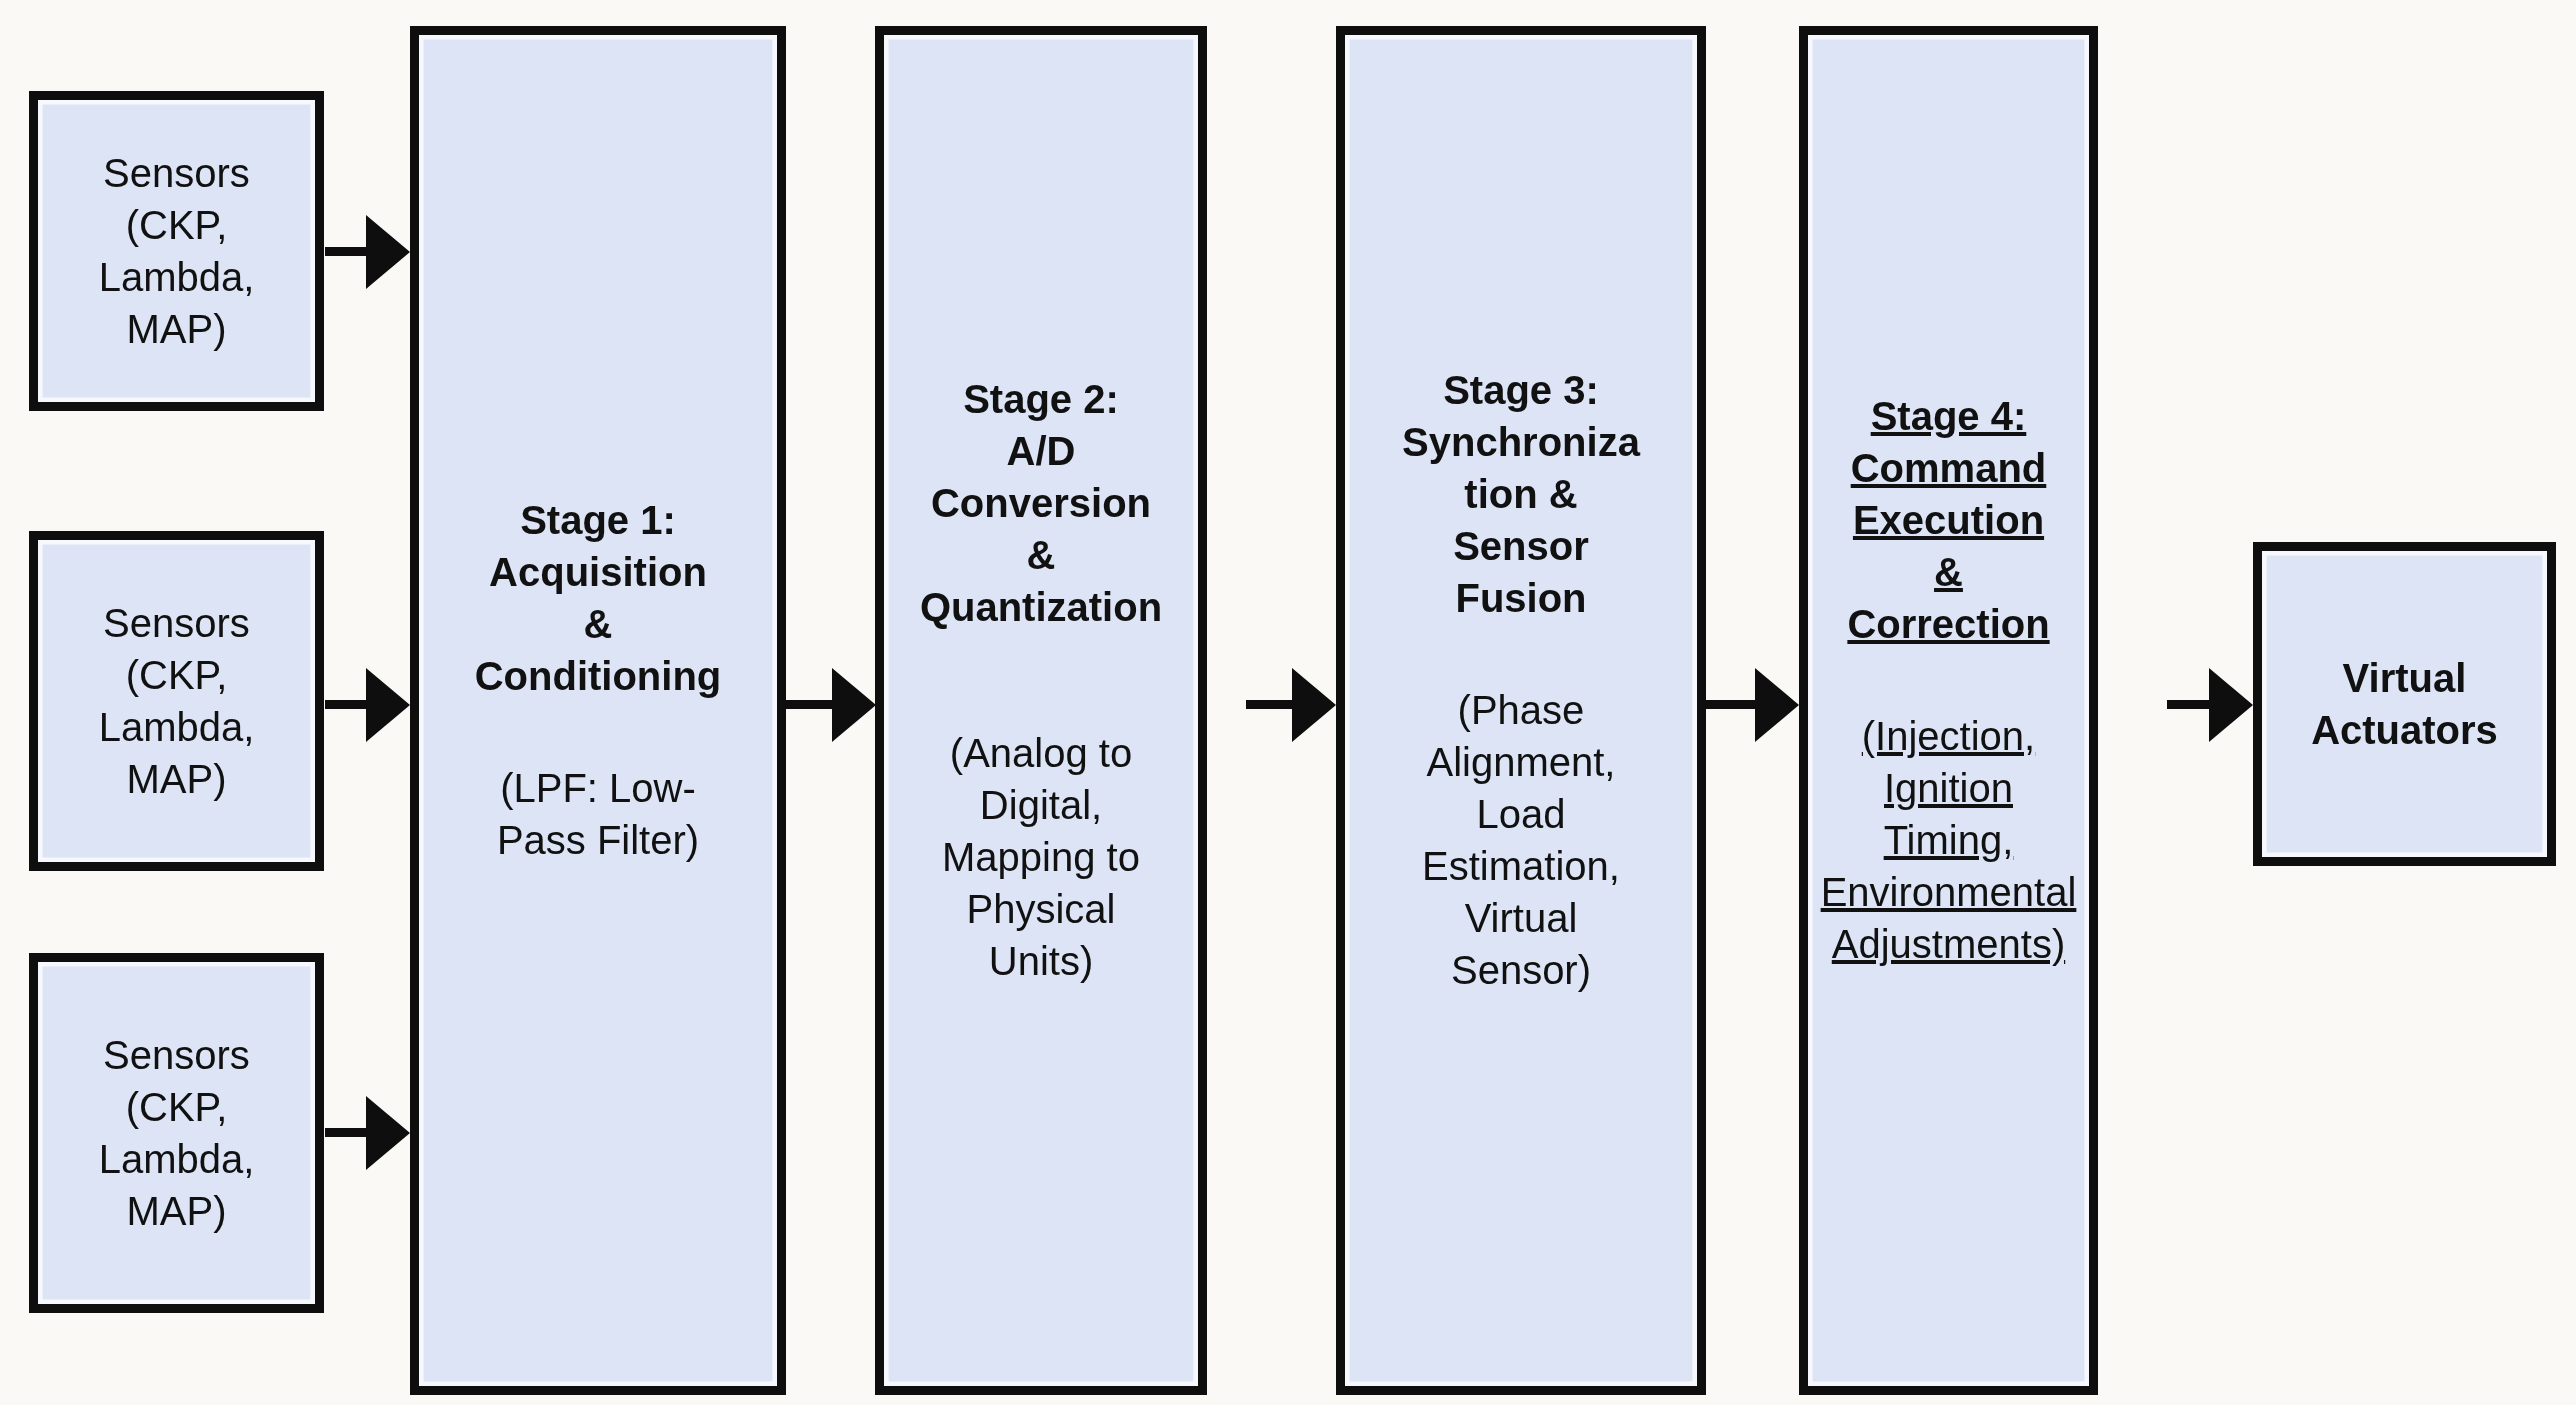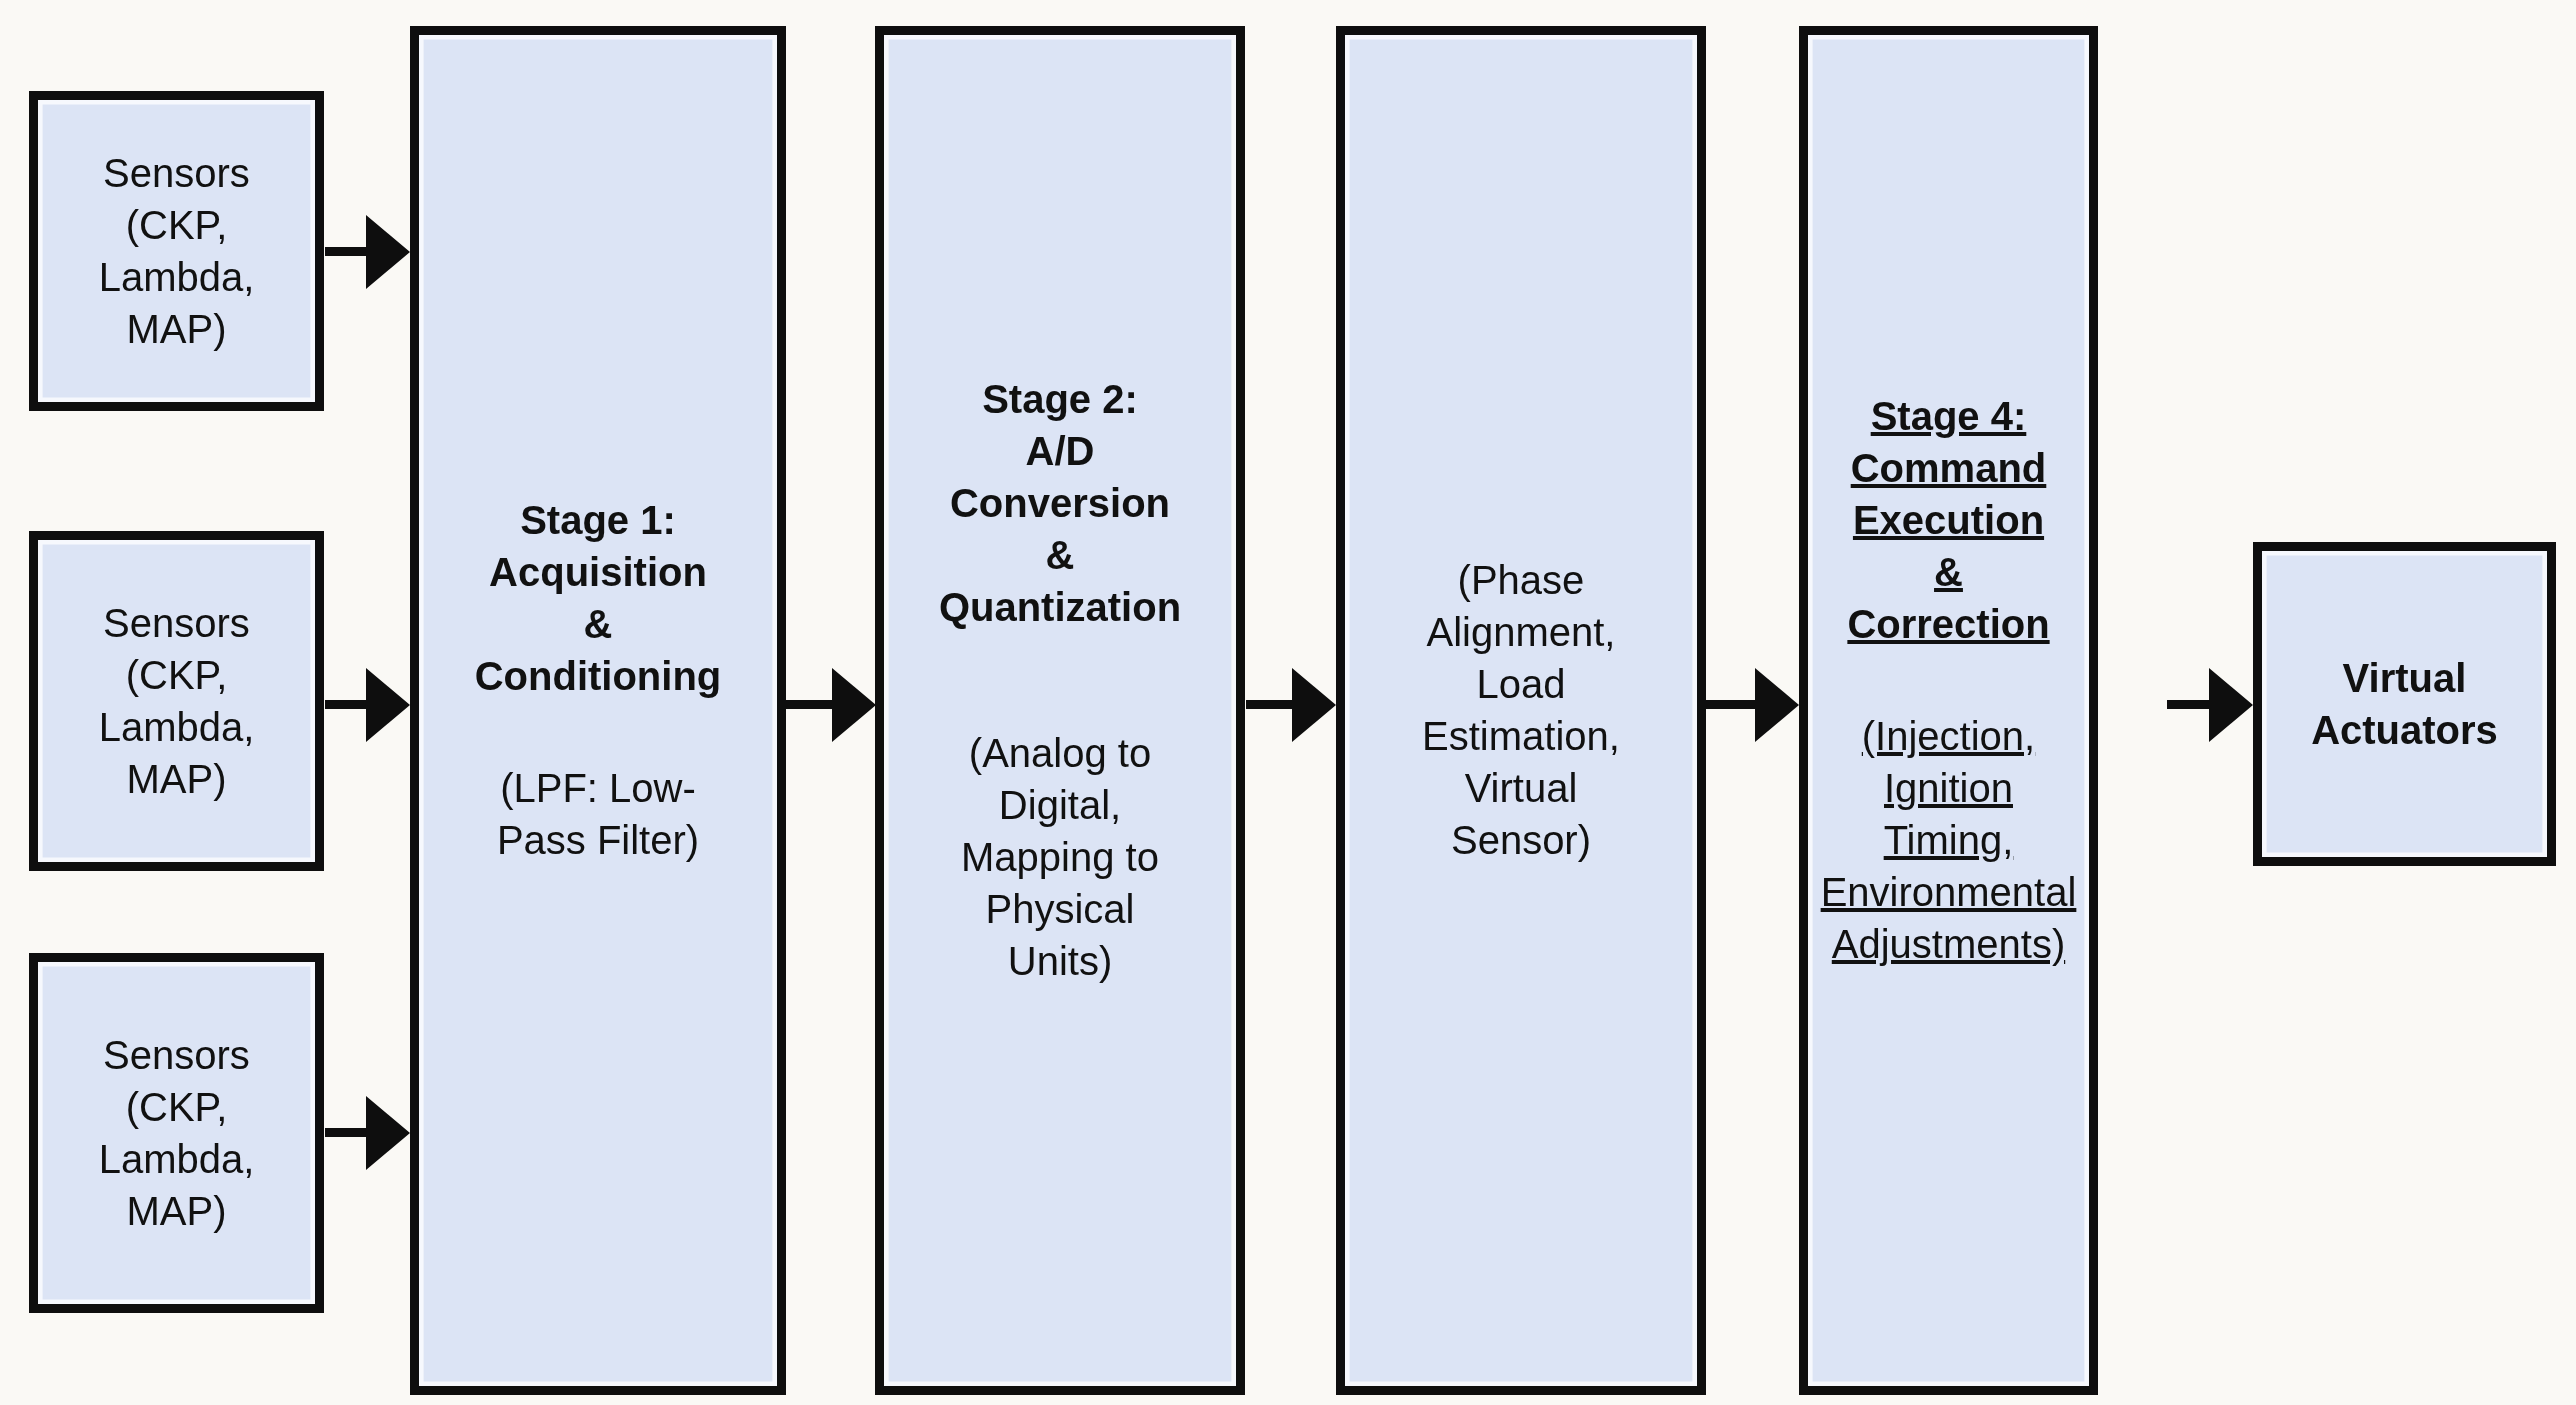--- a/index.html
+++ b/index.html
@@ -40,21 +40,21 @@
   .bold { font-weight: bold; }
 
   
   .sensor-1 { left: 29px;  top: 91px;  width: 295px; height: 320px; }
   .sensor-2 { left: 29px;  top: 531px;  width: 295px; height: 340px; }
   .sensor-3 { left: 29px;  top: 953px; width: 295px; height: 360px; }
 
   
   .stage { top: 25.6px; height: 1369px; padding-bottom: 60px; }
   .stage-1 { left: 410px;  width: 376px; }
-  .stage-2 { left: 875px;  width: 370px; gap: 34px; }
+  .stage-2 { left: 875px;  width: 332px; gap: 34px; }
   .stage-3 { left: 1336px; width: 370px; }
   .stage-4 { left: 1799px; width: 299px; text-decoration: underline; }
   .stage-sub { margin-top: 60px; }
 
   
   .engine { left: 2253px; top: 542px; width: 303px; height: 324px; }
 
   
   .arrow { position: absolute; height: 73px; }
   .arrow .shaft {
@@ -118,20 +118,25 @@
 Conversion
 &amp;
 Quantization</div>
     <div class="box-text stage-sub">(Analog to
 Digital,
 Mapping to
 Physical
 Units)</div>
   </div>
   <div class="node stage stage-3">
+    <div class="box-text bold">Stage 3:
+Synchroniza
+tion &amp;
+Sensor
+Fusion</div>
     <div class="box-text stage-sub">(Phase
 Alignment,
 Load
 Estimation,
 Virtual
 Sensor)</div>
   </div>
   <div class="node stage stage-4">
     <div class="box-text bold">Stage 4:
 Command

